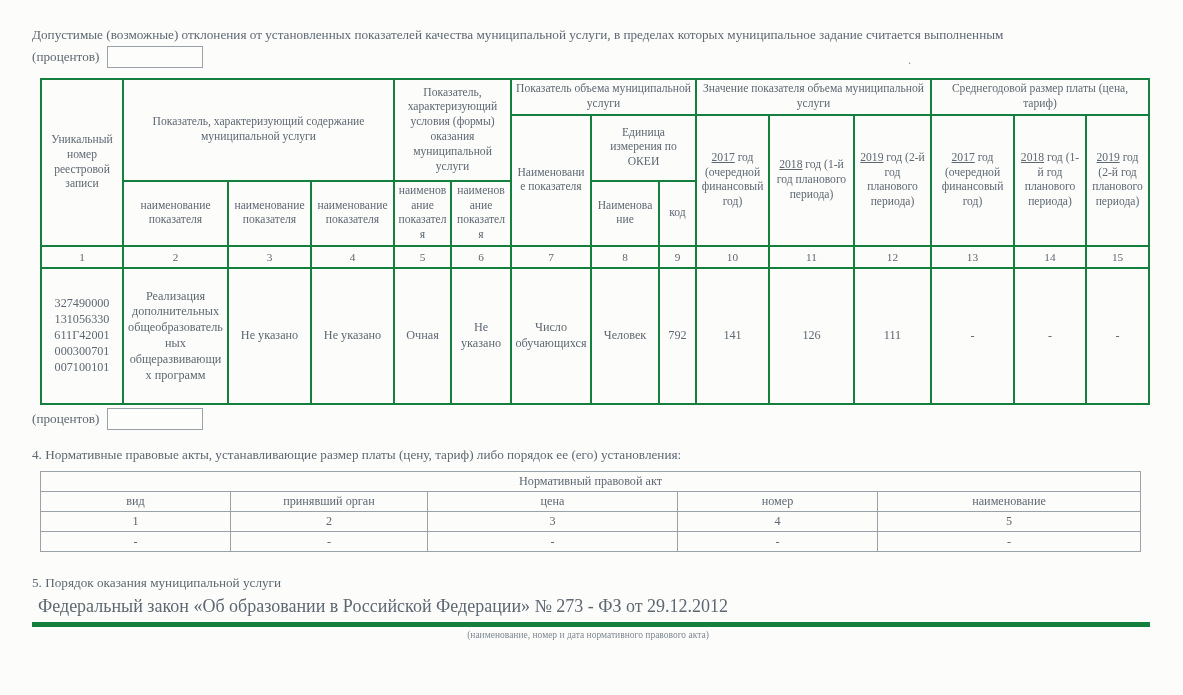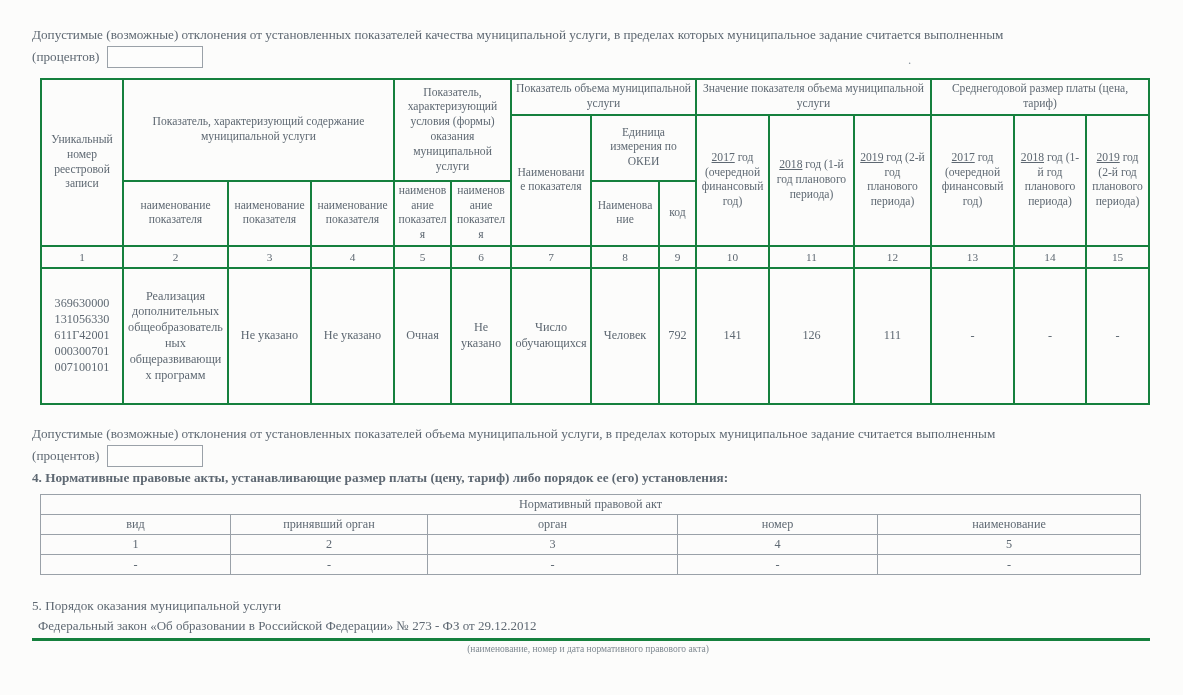--- a/index.html
+++ b/index.html
@@ -37,22 +37,22 @@
 
   .at{width:1100px;margin:8px 0 0 8px;}
   .at th,.at td{
     border:1px solid #9aa1a8;font-weight:normal;
     text-align:center;vertical-align:middle;
     font-size:12.2px;height:17px;padding:1px 6px;
   }
 
   .bottom{margin-top:22px;font-size:13.2px;line-height:1.42;}
   .law-line{
-    width:1112px;border-bottom:3px solid #15803d;
-    padding:1px 0 2px 6px;font-size:13px;
+    width:1112px;border-bottom:5px solid #15803d;
+    padding:1px 0 2px 6px;font-size:18px;
   }
   .law-caption{
     width:1112px;text-align:center;
     font-size:9.5px;color:#7e8890;margin-top:2px;
   }
   .speck{position:absolute;left:908px;top:52px;font-size:13px;color:#8d97a0;}
 </style>
 </head>
 <body>
 
@@ -124,63 +124,62 @@
       <td>8</td>
       <td>9</td>
       <td>10</td>
       <td>11</td>
       <td>12</td>
       <td>13</td>
       <td>14</td>
       <td>15</td>
     </tr>
     <tr class="datarow">
-      <td>369630000 131056330 611Г42001 000300701 007100101</td>
+      <td>327490000 131056330 611Г42001 000300701 007100101</td>
       <td>Реализация дополнительных общеобразовательных общеразвивающих программ</td>
       <td>Не указано</td>
       <td>Не указано</td>
       <td>Очная</td>
       <td>Не указано</td>
       <td>Число обучающихся</td>
       <td>Человек</td>
       <td>792</td>
       <td>141</td>
       <td>126</td>
       <td>111</td>
       <td>-</td>
       <td>-</td>
       <td>-</td>
     </tr>
   </tbody>
     </table>
 
-  <p class="para" style="margin-top:20px;">Допустимые (возможные) отклонения от установленных показателей объема муниципальной услуги, в пределах которых муниципальное задание считается выполненным</p>
   <div class="percent-line">
     <span>(процентов)</span>
     <span class="blank-box"></span>
   </div>
 
-  <p class="para" style="margin-top:2px;font-weight:bold;">4. Нормативные правовые акты, устанавливающие размер платы (цену, тариф) либо порядок ее (его) установления:</p>
+  <p class="para" style="margin-top:16px;">4. Нормативные правовые акты, устанавливающие размер платы (цену, тариф) либо порядок ее (его) установления:</p>
 
   <table class="at">
     <colgroup>
       <col style="width:190px">
         <col style="width:197px">
         <col style="width:250px">
         <col style="width:200px">
         <col style="width:263px">
     </colgroup>
     <tbody>
         <tr>
       <th colspan="5">Нормативный правовой акт</th>
     </tr>
     <tr>
       <th>вид</th>
       <th>принявший орган</th>
-      <th>орган</th>
+      <th>цена</th>
       <th>номер</th>
       <th>наименование</th>
     </tr>
     <tr>
       <td>1</td>
       <td>2</td>
       <td>3</td>
       <td>4</td>
       <td>5</td>
     </tr>

